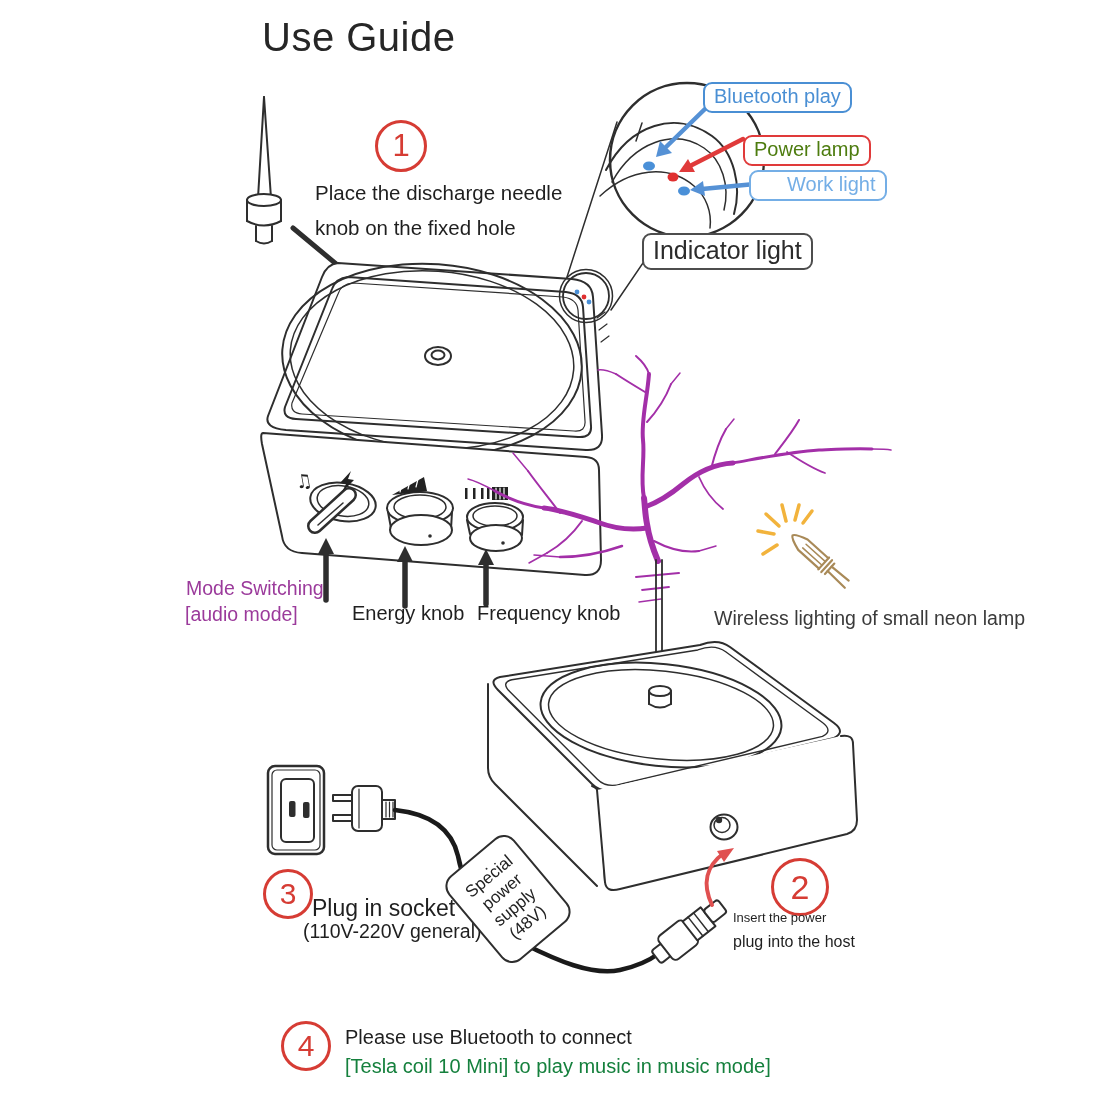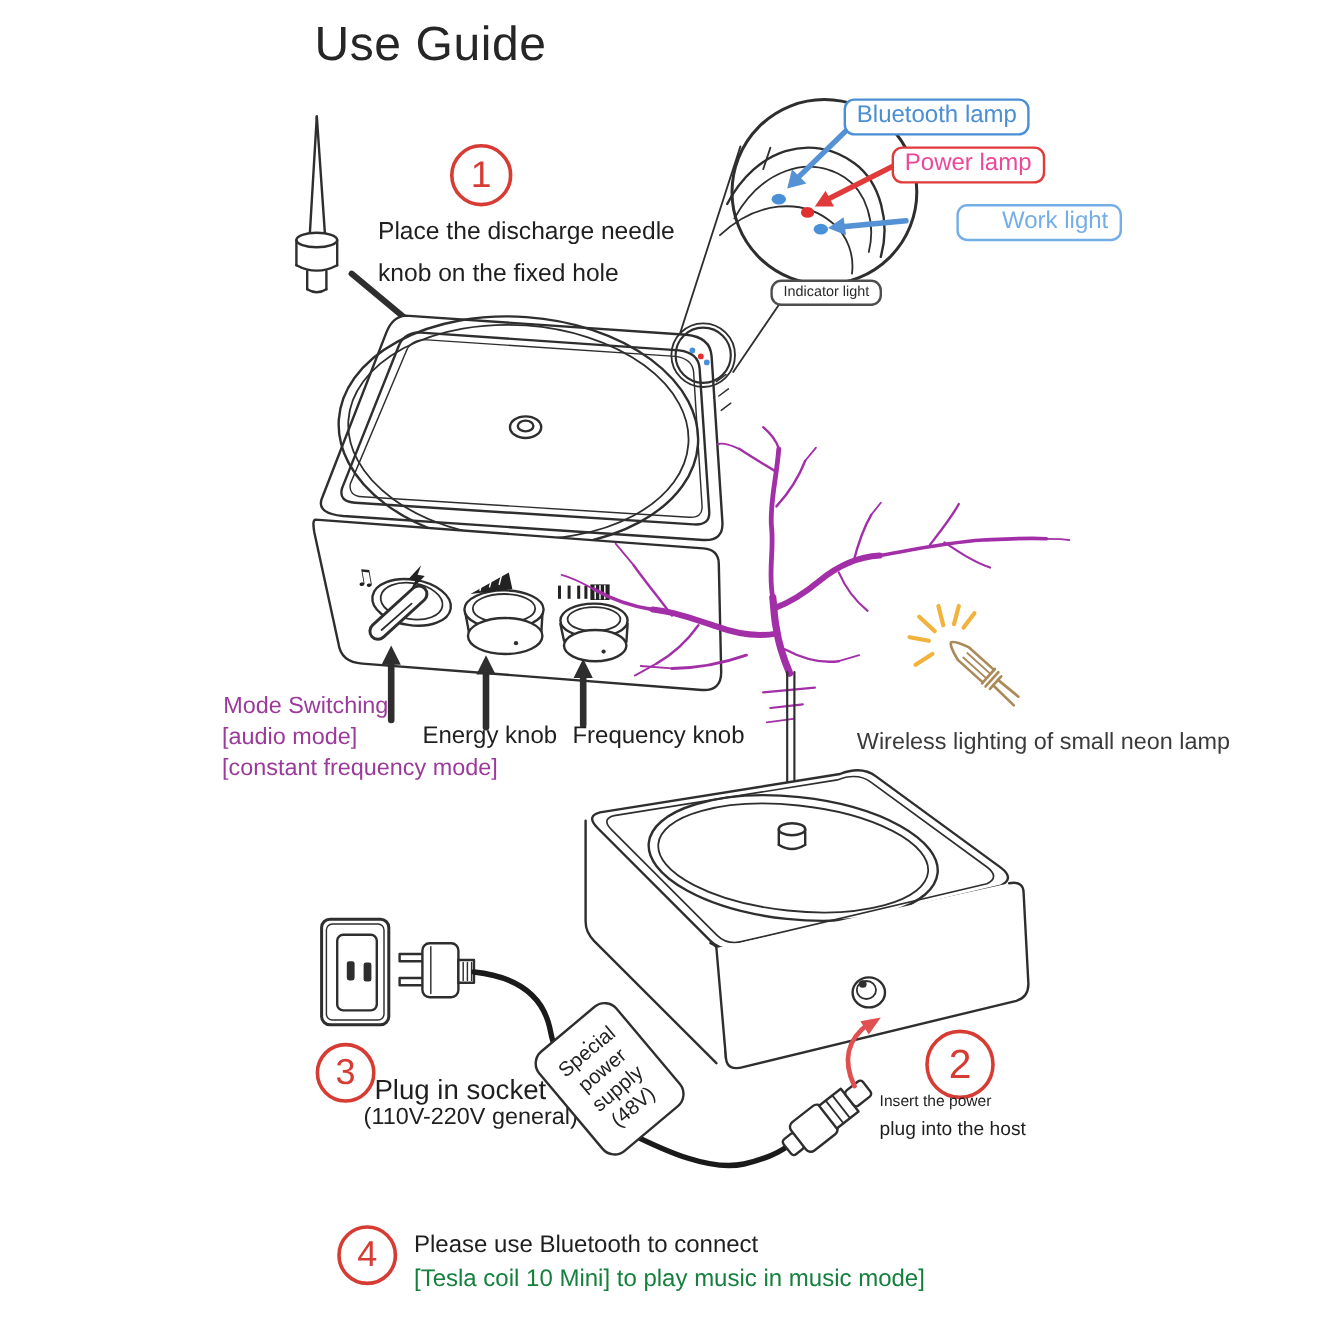--- a/index.html
+++ b/index.html
@@ -240,28 +240,27 @@
 </svg>
 
   <div class="txt title" style="left:262px;top:14px;">Use Guide</div>
 
   <div class="badge" style="left:375px;top:120px;width:46px;height:46px;font-size:31px;">
       <span>1</span>
     </div>
   <div class="txt" style="left:315px;top:181px;font-size:20.5px;">Place the discharge needle</div>
   <div class="txt" style="left:315px;top:216px;font-size:20.5px;">knob on the fixed hole</div>
 
-  <div class="callout" style="left:703px;top:82px;border-color:#4a8fd4;color:#4a8fd4;">Bluetooth lamp</div>
-  <div class="callout" style="left:743px;top:122px;border-color:#e03a3a;color:#ec4899;text-align:right;">Power lamp</div>
-  <div class="callout" style="left:797px;top:170px;border-color:#74aee6;color:#74aee6;padding-left:36px;">Work light</div>
-  <div class="callout" style="left:642px;top:233px;border-color:#4d4d4d;color:#2b2b2b;font-size:12px;">Indicator light</div>
+  <div class="callout" style="left:703px;top:82px;border-color:#4a8fd4;color:#4a8fd4;">Bluetooth play</div>
+  <div class="callout" style="left:743px;top:135px;border-color:#e03a3a;color:#4d7c0f;text-align:right;">Power lamp</div>
+  <div class="callout" style="left:749px;top:170px;border-color:#74aee6;color:#74aee6;padding-left:36px;">Work light</div>
+  <div class="callout" style="left:642px;top:233px;border-color:#4d4d4d;color:#2b2b2b;font-size:25px;">Indicator light</div>
 
   <div class="txt purple" style="left:186px;top:577px;font-size:19.5px;">Mode Switching</div>
   <div class="txt purple" style="left:185px;top:603px;font-size:19.5px;">[audio mode]</div>
-  <div class="txt purple" style="left:185px;top:629px;font-size:19.5px;">[constant frequency mode]</div>
   <div class="txt" style="left:352px;top:602px;font-size:20px;text-align:right;">Energy knob</div>
   <div class="txt" style="left:477px;top:602px;font-size:20px;">Frequency knob</div>
 
   <div class="txt" style="left:690px;top:607px;font-size:19.5px;color:#3a3a3a;margin-left:24px;">Wireless lighting of small neon lamp</div>
 
   <div class="badge" style="left:263px;top:869px;width:44px;height:44px;font-size:30px;">
       <span>3</span>
     </div>
   <div class="txt" style="left:312px;top:895px;font-size:23px;">Plug in socket</div>
   <div class="txt" style="left:303px;top:920px;font-size:19.5px;">(110V-220V general)</div>

